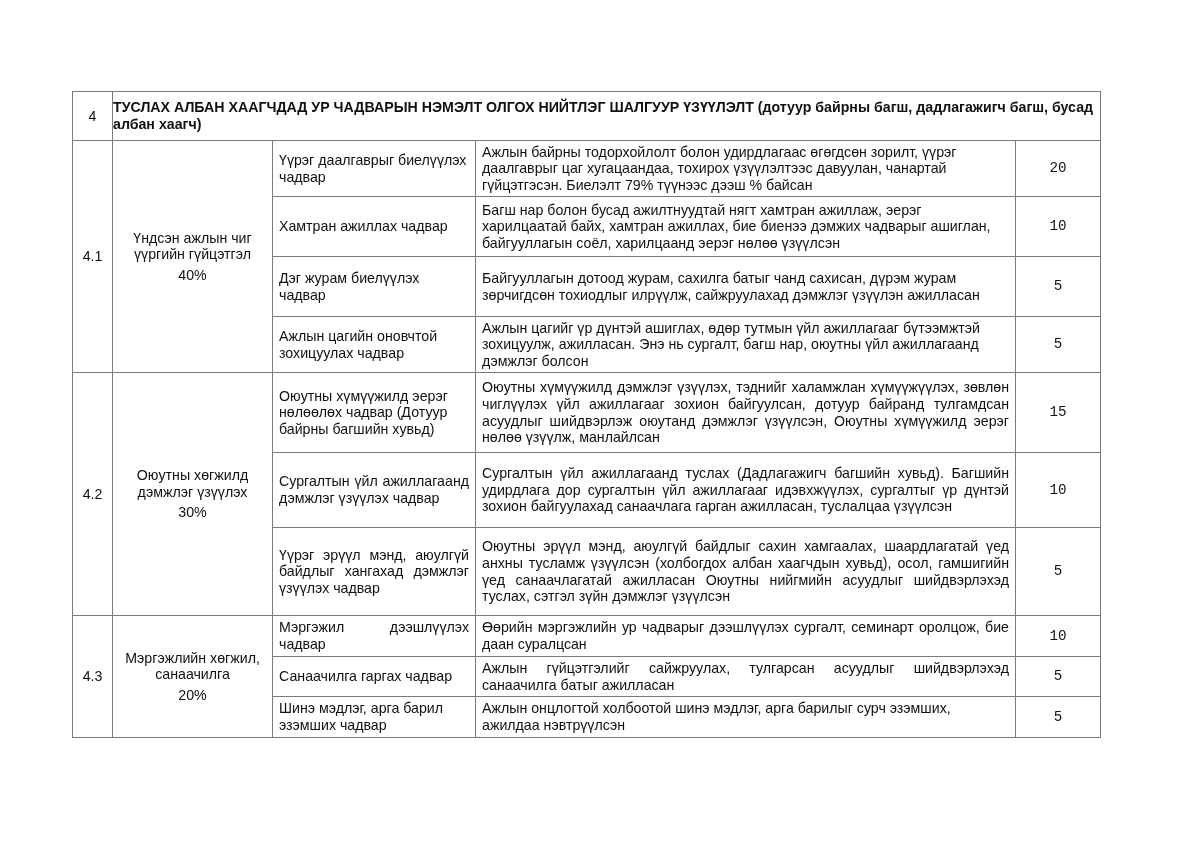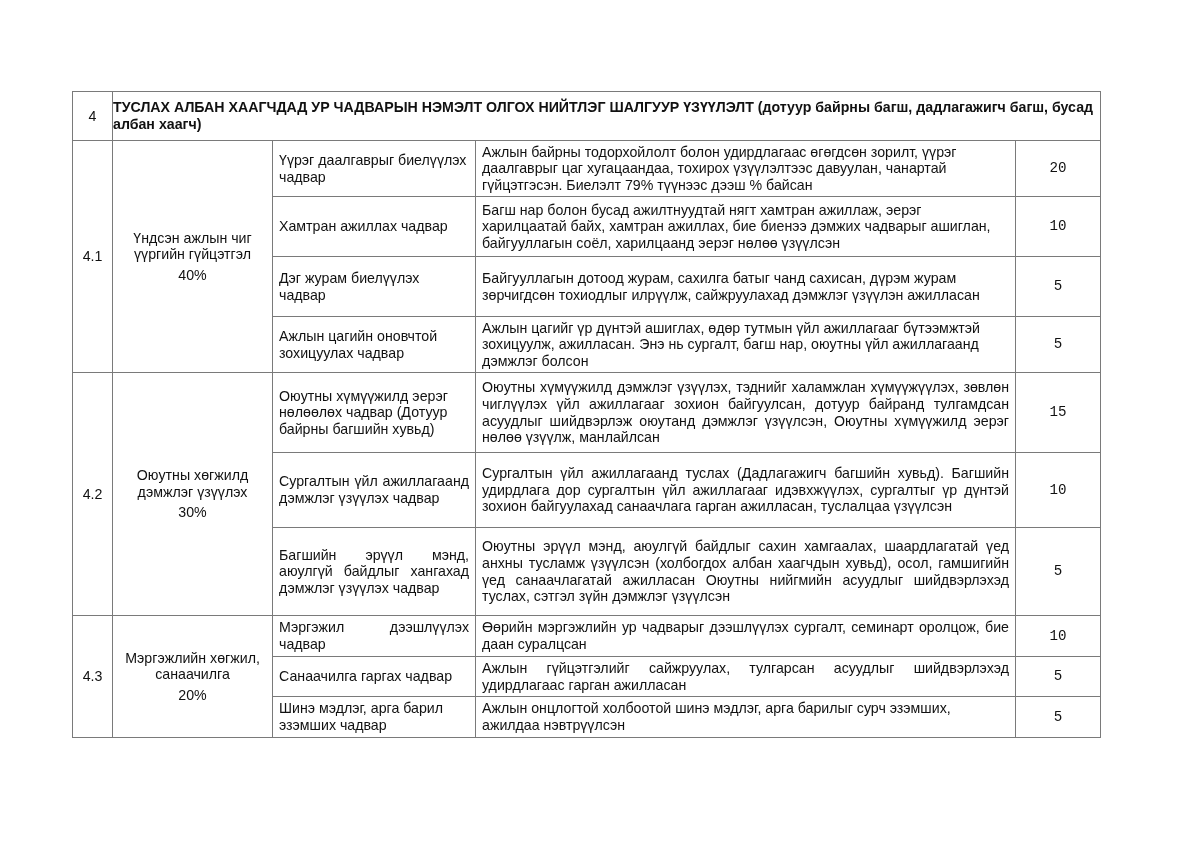--- a/index.html
+++ b/index.html
@@ -71,38 +71,38 @@
       <td class="c-skill">Оюутны хүмүүжилд эерэг нөлөөлөх чадвар (Дотуур байрны багшийн хувьд)</td>
       <td class="c-desc justify">Оюутны хүмүүжилд дэмжлэг үзүүлэх, тэднийг халамжлан хүмүүжүүлэх, зөвлөн чиглүүлэх үйл ажиллагааг зохион байгуулсан, дотуур байранд тулгамдсан асуудлыг шийдвэрлэж оюутанд дэмжлэг үзүүлсэн, Оюутны хүмүүжилд эерэг нөлөө үзүүлж, манлайлсан</td>
       <td class="c-score">15</td>
     </tr>
     <tr style="height:75px">
       <td class="c-skill justify">Сургалтын үйл ажиллагаанд дэмжлэг үзүүлэх чадвар</td>
       <td class="c-desc justify">Сургалтын үйл ажиллагаанд туслах (Дадлагажигч багшийн хувьд). Багшийн удирдлага дор сургалтын үйл ажиллагааг идэвхжүүлэх, сургалтыг үр дүнтэй зохион байгуулахад санаачлага гарган ажилласан, туслалцаа үзүүлсэн</td>
       <td class="c-score">10</td>
     </tr>
     <tr style="height:88px">
-      <td class="c-skill justify">Багшийн эрүүл мэнд, аюулгүй байдлыг хангахад дэмжлэг үзүүлэх чадвар</td>
+      <td class="c-skill justify">Үүрэг эрүүл мэнд, аюулгүй байдлыг хангахад дэмжлэг үзүүлэх чадвар</td>
       <td class="c-desc justify">Оюутны эрүүл мэнд, аюулгүй байдлыг сахин хамгаалах, шаардлагатай үед анхны тусламж үзүүлсэн (холбогдох албан хаагчдын хувьд), осол, гамшигийн үед санаачлагатай ажилласан Оюутны нийгмийн асуудлыг шийдвэрлэхэд туслах, сэтгэл зүйн дэмжлэг үзүүлсэн</td>
       <td class="c-score">5</td>
     </tr>
 
     <tr style="height:41px">
       <td rowspan="3" class="c-num">4.3</td>
       <td rowspan="3" class="c-area">
         <span>Мэргэжлийн хөгжил, санаачилга</span>
         <span class="pct">20%</span>
       </td>
       <td class="c-skill justify">Мэргэжил дээшлүүлэх чадвар</td>
       <td class="c-desc justify">Өөрийн мэргэжлийн ур чадварыг дээшлүүлэх сургалт, семинарт оролцож, бие даан суралцсан</td>
       <td class="c-score">10</td>
     </tr>
     <tr style="height:40px">
       <td class="c-skill justify">Санаачилга гаргах чадвар</td>
-      <td class="c-desc justify">Ажлын гүйцэтгэлийг сайжруулах, тулгарсан асуудлыг шийдвэрлэхэд удирдлагаас гарган ажилласан</td>
+      <td class="c-desc justify">Ажлын гүйцэтгэлийг сайжруулах, тулгарсан асуудлыг шийдвэрлэхэд санаачилга батыг ажилласан</td>
       <td class="c-score">5</td>
     </tr>
     <tr style="height:41px">
       <td class="c-skill">Шинэ мэдлэг, арга барил эзэмших чадвар</td>
       <td class="c-desc">Ажлын онцлогтой холбоотой шинэ мэдлэг, арга барилыг сурч эзэмших, ажилдаа нэвтрүүлсэн</td>
       <td class="c-score">5</td>
     </tr>
   </tbody>
 </table>
 

